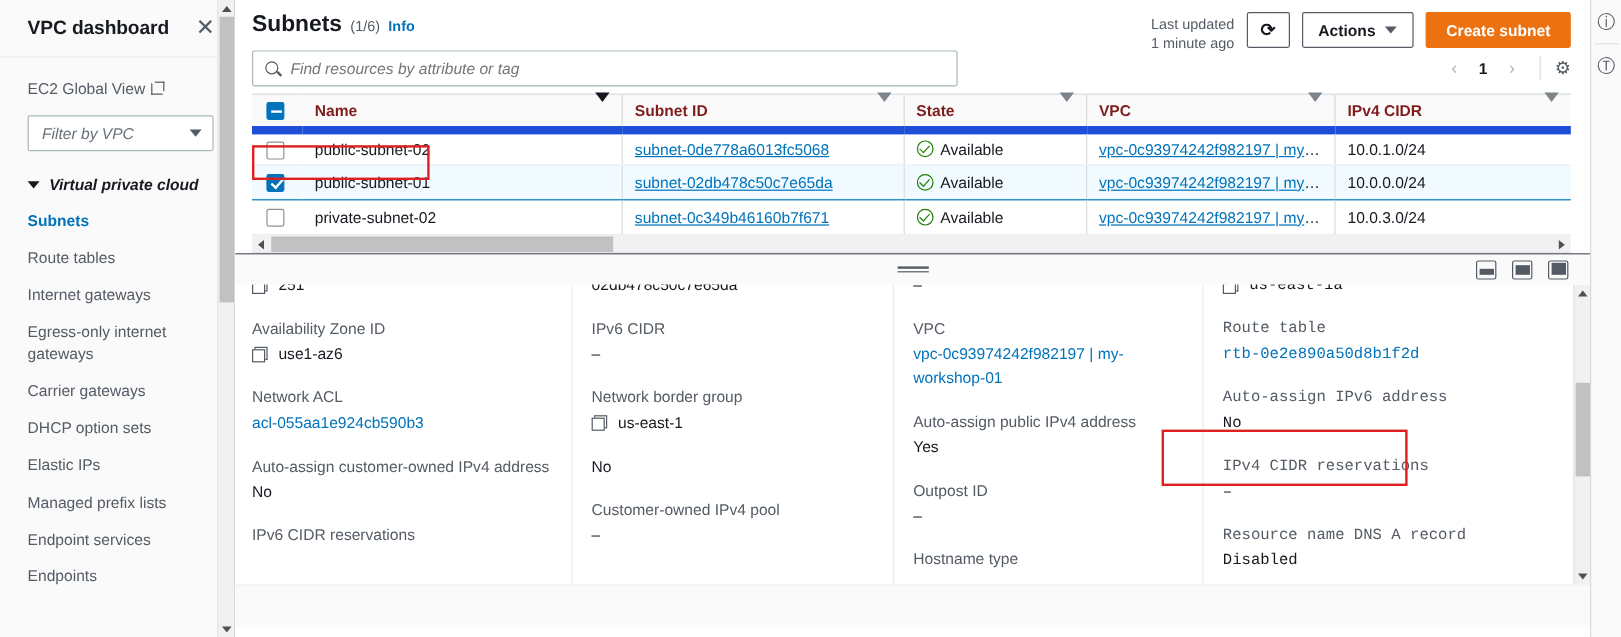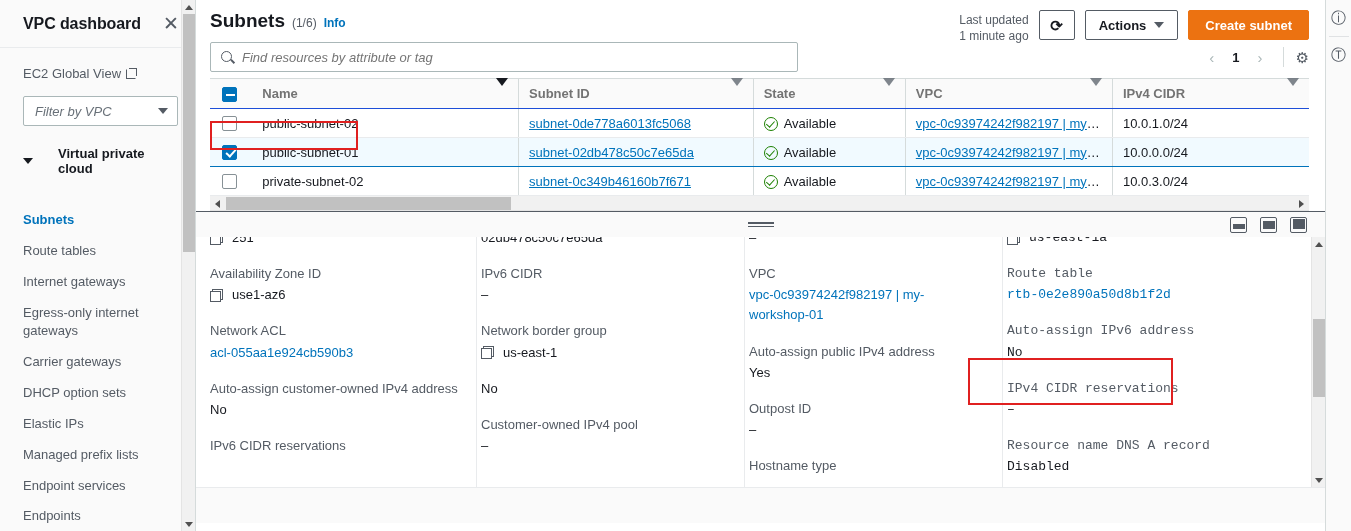--- a/index.html
+++ b/index.html
@@ -40,22 +40,22 @@
     width: 155px; height: 30px; border: 1px solid #aab7b8; background: #fff;
     border-radius: 2px; display: flex; align-items: center; justify-content: space-between;
     padding: 0 9px 0 11px; margin-bottom: 20px; cursor: pointer;
   }
   .vpc-filter span { font-size: 13px; color: #687078; font-style: italic; }
   .caret-dn {
     width: 0; height: 0; border-left: 5px solid transparent; border-right: 5px solid transparent;
     border-top: 6px solid #545b64;
   }
   .sb-group {
-    display: flex; align-items: center; gap: 25px; font-size: 13px;
-    font-weight: bold; color: #16191f; margin-bottom: 29px; cursor: pointer;
+    display: flex; align-items: center; gap: 8px; font-size: 13px;
+    font-weight: bold; color: #16191f; margin-bottom: 8px; cursor: pointer; font-style: italic;
   }
   .caret-open {
     width: 0; height: 0; border-left: 5px solid transparent; border-right: 5px solid transparent;
     border-top: 6px solid #16191f;
   }
   .sb-item {
     font-size: 13px; color: #545b64; padding: 6px 0; cursor: pointer; line-height: 1.45;
   }
   .sb-item.active { color: #0073bb; font-weight: bold; }
 
@@ -115,22 +115,22 @@
   .pager { margin-left: auto; display: flex; align-items: center; gap: 4px; }
   .pg-arrow { padding: 0 8px; font-size: 15px; color: #aab7b8; cursor: pointer; line-height: 1; }
   .pg-num { font-size: 13px; font-weight: bold; color: #16191f; padding: 0 6px; cursor: pointer; }
   .pg-sep { width: 1px; height: 20px; background: #d5dbdb; margin: 0 8px; }
   .gear { font-size: 15px; color: #545b64; cursor: pointer; line-height: 1; }
 
   
   .tbl-wrap { margin: 4px 16px 0 14px; position: relative; }
   table { width: 100%; border-collapse: collapse; table-layout: fixed; }
   thead th {
-    background: #fafafa; border-top: 1px solid #d5dbdb; border-bottom: 1px solid #1d4ed8;
-    font-size: 13px; font-weight: bold; color: #737373; text-align: left;
+    background: #fafafa; border-top: 1px solid #d5dbdb; border-bottom: 7px solid #1d4ed8;
+    font-size: 13px; font-weight: bold; color: #7f1d1d; text-align: left;
     height: 30px; padding: 0 10px; white-space: nowrap;
   }
   th.c-chk { width: 40px; padding: 0 0 0 12px; }
   th.c-name { width: 252px; } th.c-sid { width: 222px; }
   th.c-state { width: 144px; } th.c-vpc { width: 196px; } th.c-cidr { width: 186px; }
   .th-in { display: flex; align-items: center; }
   .th-in .sorts { margin-left: auto; }
   .sort-f { width: 0; height: 0; border-left: 6px solid transparent; border-right: 6px solid transparent; border-top: 8px solid #16191f; cursor: pointer; }
   .sort-o { width: 0; height: 0; border-left: 6px solid transparent; border-right: 6px solid transparent; border-top: 8px solid #687078; cursor: pointer; opacity: .85; }
   .vdiv { border-left: 1px solid #d5dbdb; }
@@ -148,21 +148,21 @@
   }
   .chk.on { background: #0073bb; border-color: #0073bb; position: relative; }
   .chk.on::after {
     content: ""; position: absolute; left: 4.5px; top: 1px; width: 4px; height: 8px;
     border: solid #fff; border-width: 0 2px 2px 0; transform: rotate(42deg);
   }
   .chk.ind { background: #0073bb; border-color: #0073bb; position: relative; }
   .chk.ind::after {
     content: ""; position: absolute; left: 3px; top: 6px; width: 9px; height: 2px; background: #fff;
   }
-  .state-c { display: flex; align-items: flex-end; gap: 6px; }
+  .state-c { display: flex; align-items: flex-start; gap: 6px; }
   .okc {
     width: 14px; height: 14px; border-radius: 50%; border: 1.6px solid #1d8102;
     position: relative; flex: none;
   }
   .okc::after {
     content: ""; position: absolute; left: 3.2px; top: 1.2px; width: 3.6px; height: 7px;
     border: solid #1d8102; border-width: 0 1.7px 1.7px 0; transform: rotate(42deg);
   }
 
   
@@ -198,21 +198,21 @@
   .pi.a i { height: 5px; margin-top: 5px; }
   .pi.b i { height: 8px; margin-top: 1.5px; }
   .pi.c i { height: 10px; margin-top: 0px; }
 
   .details {
     position: relative; height: 250px; overflow: hidden; background: #fff;
     padding: 0 16px 0 14px;
   }
   .dcols { display: flex; height: 100%; }
   .dcol { padding: 0 18px 0 0; position: relative; }
-  .dcol + .dcol { border-left: 1px solid #e9ebed; padding-left: 4px; }
+  .dcol + .dcol { border-left: 1px solid #e9ebed; padding-left: 16px; }
   .dc1 { width: 266px; } .dc2 { width: 268px; } .dc3 { width: 258px; } .dc4 { width: 285px; font-family: Liberation Mono, monospace; }
   .dfield { margin-bottom: 16px; }
   .dfield:first-child { margin-top: -9px; }
   .dlabel { font-size: 13px; color: #545b64; line-height: 1.55; margin-bottom: 1px; }
   .dval { font-size: 13px; color: #16191f; line-height: 1.55; }
   .dval.link { color: #0073bb; cursor: pointer; }
   .dval.clipped { color: #16191f; }
   .with-copy { display: flex; align-items: center; gap: 9px; }
   .cpy { width: 13px; height: 13px; position: relative; flex: none; cursor: pointer; }
   .cpy::before {

